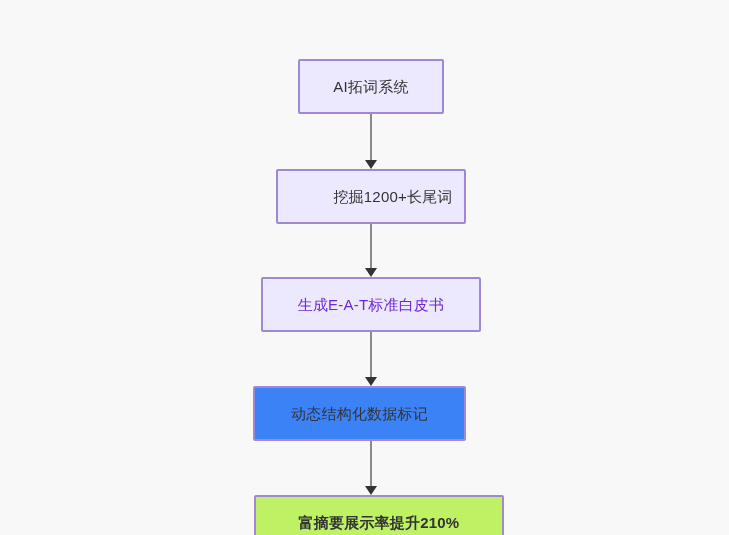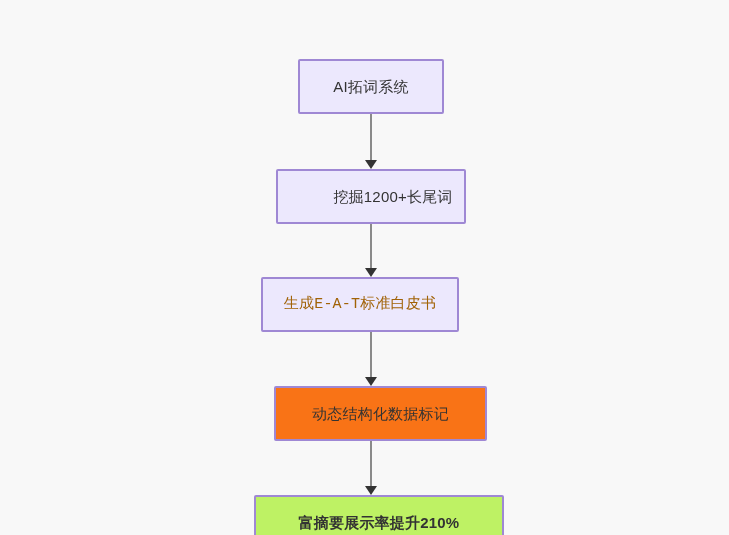--- a/index.html
+++ b/index.html
@@ -75,22 +75,22 @@
     <div class="connector" style="left: 364px; top: 397px; height: 54px;">
       <div class="line" style="height: 46px; background: rgb(138, 138, 138);"></div>
       <div class="arrowhead" style="top: 45px; border-top-color: rgb(51, 51, 51);"></div>
     </div>
     <div class="node" style="left: 298px; top: 15px; width: 146px; height: 55px; background: rgb(236, 232, 253); border-color: rgb(159, 136, 212); color: rgb(51, 51, 51);">
       <span>AI拓词系统</span>
     </div>
     <div class="node" style="left: 276px; top: 125px; width: 190px; height: 55px; background: rgb(236, 232, 253); border-color: rgb(159, 136, 212); color: rgb(51, 51, 51); padding-left: 44px;">
       <span>挖掘1200+长尾词</span>
     </div>
-    <div class="node" style="left: 261px; top: 233px; width: 198px; height: 55px; background: rgb(236, 232, 253); border-color: rgb(159, 136, 212); color: #a16207; font-family: Liberation Mono, monospace;">
+    <div class="node" style="left: 261px; top: 233px; width: 220px; height: 55px; background: rgb(236, 232, 253); border-color: rgb(159, 136, 212); color: #6d28d9;">
       <span>生成E-A-T标准白皮书</span>
     </div>
-    <div class="node" style="left: 274px; top: 342px; width: 213px; height: 55px; background: #f97316; border-color: rgb(159, 136, 212); color: rgb(51, 51, 51);">
+    <div class="node" style="left: 253px; top: 342px; width: 213px; height: 55px; background: #3b82f6; border-color: rgb(159, 136, 212); color: rgb(51, 51, 51);">
       <span>动态结构化数据标记</span>
     </div>
     <div class="node" style="left: 254px; top: 451px; width: 250px; height: 55px; background: #bef264; border-color: rgb(159, 136, 212); color: rgb(51, 51, 51); font-weight: bold;">
       <span>富摘要展示率提升210%</span>
     </div>
   </div>
 
 </body></html>

